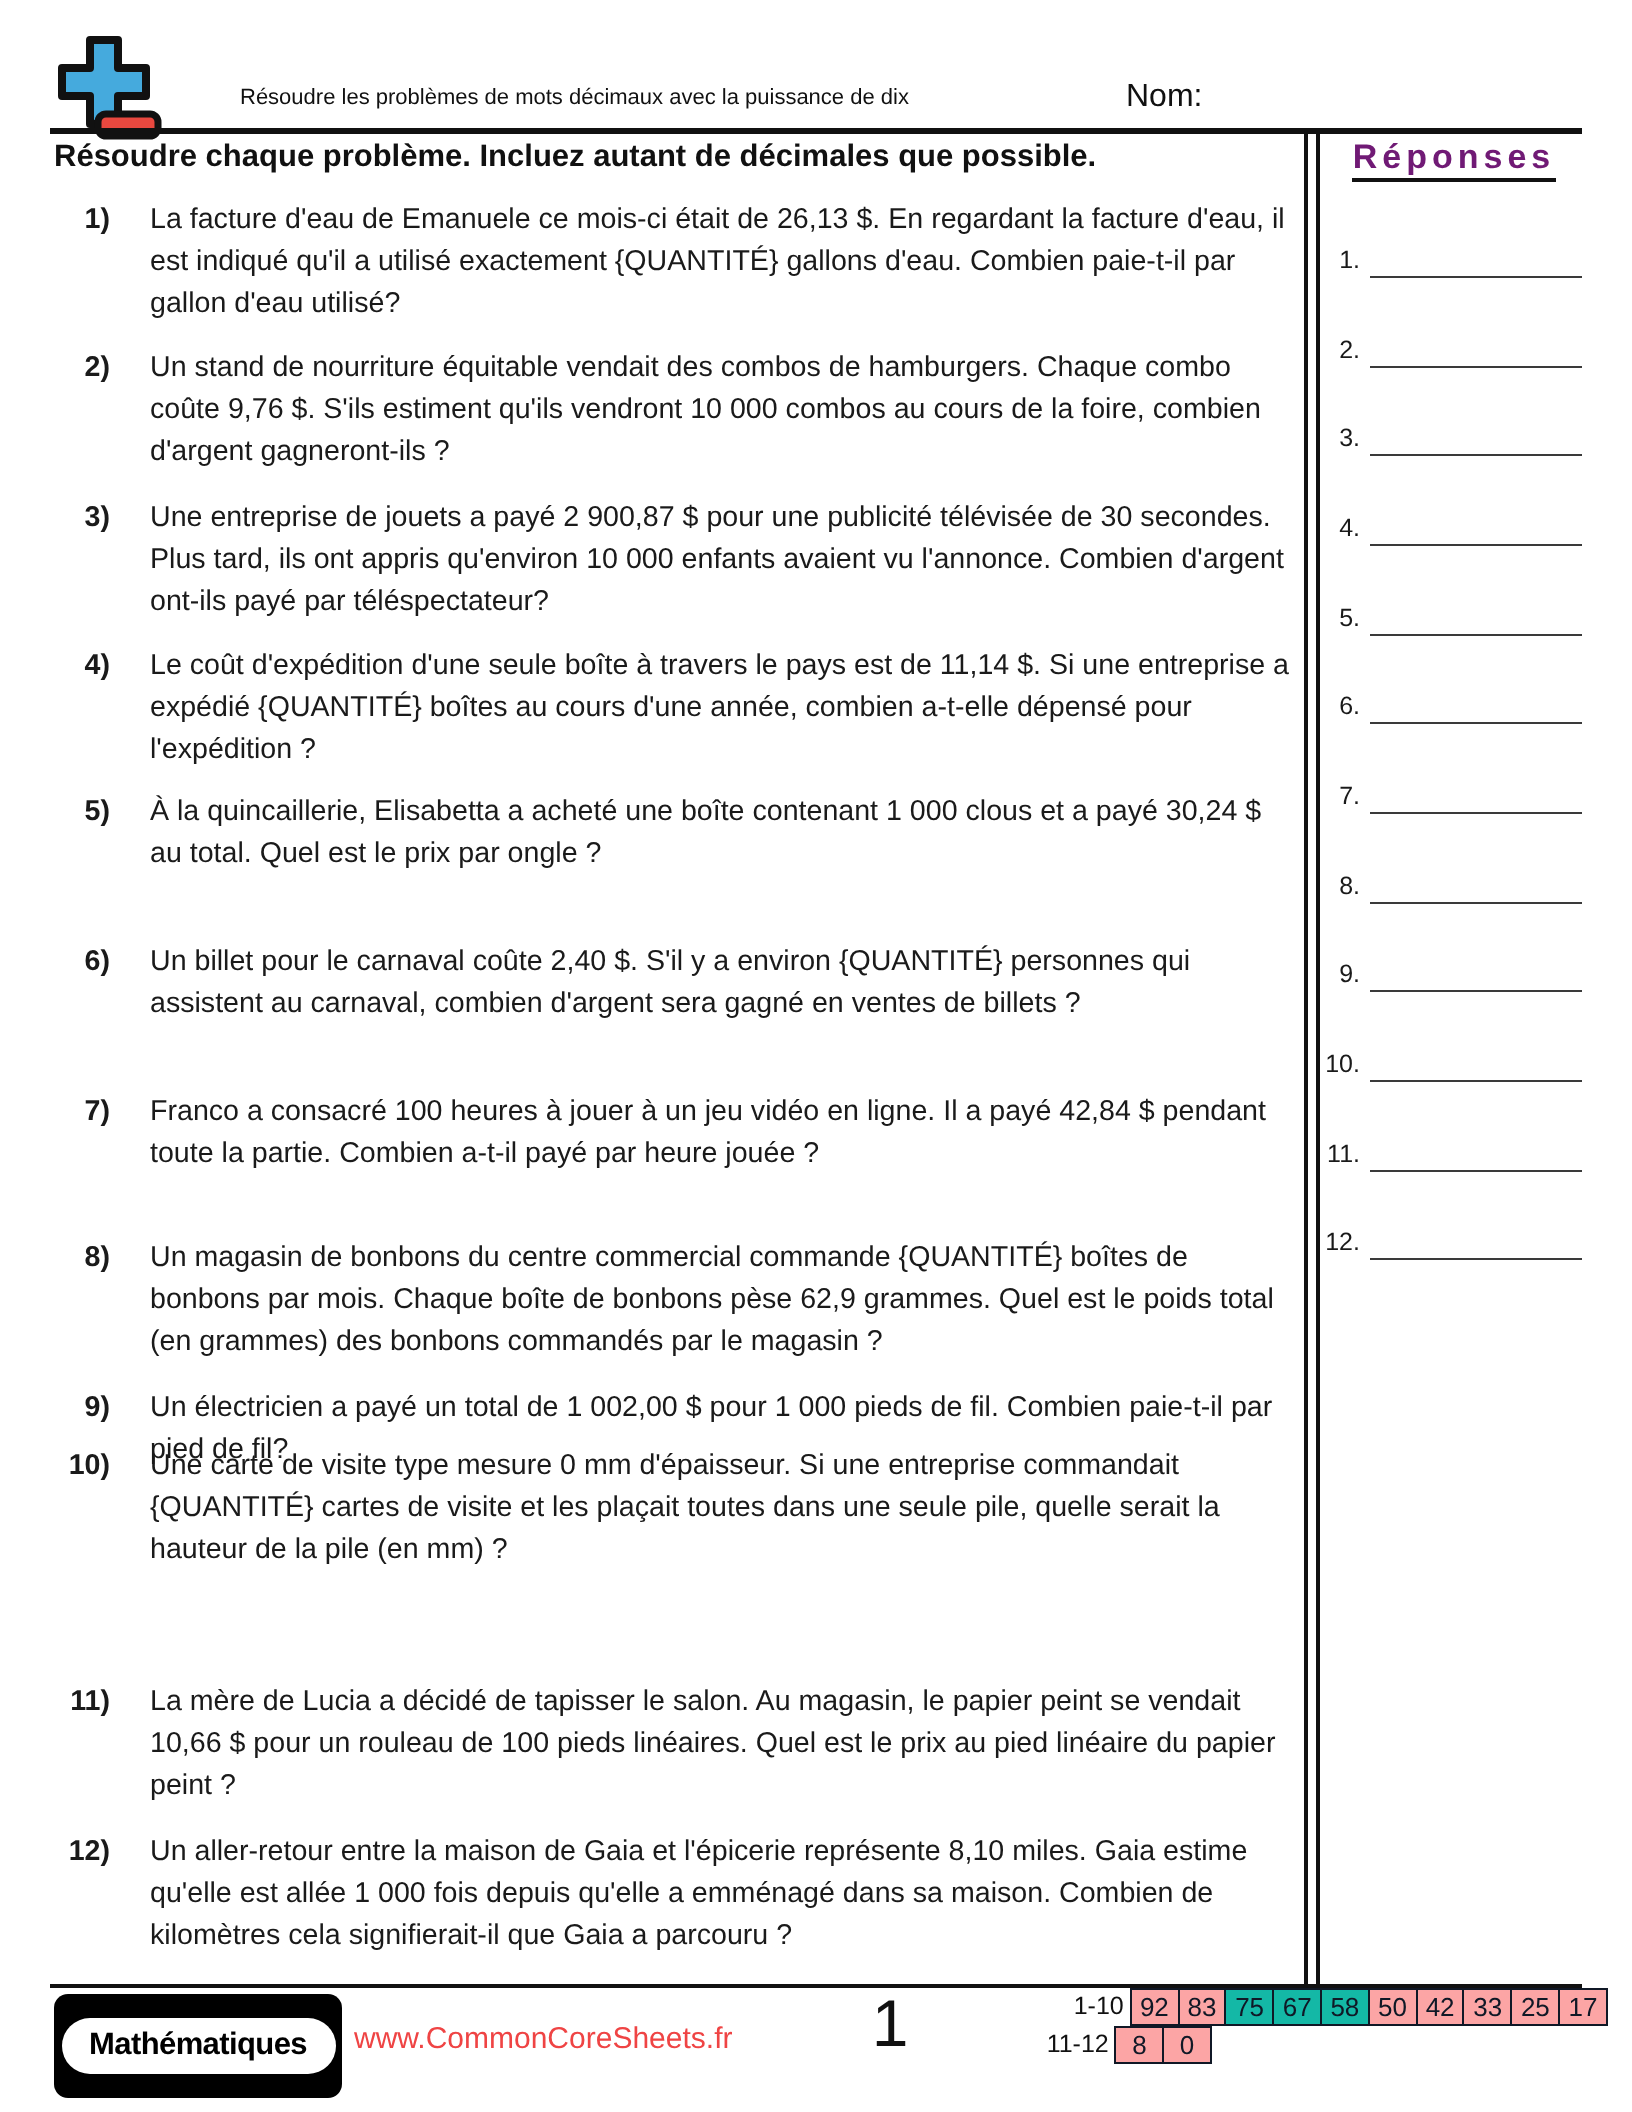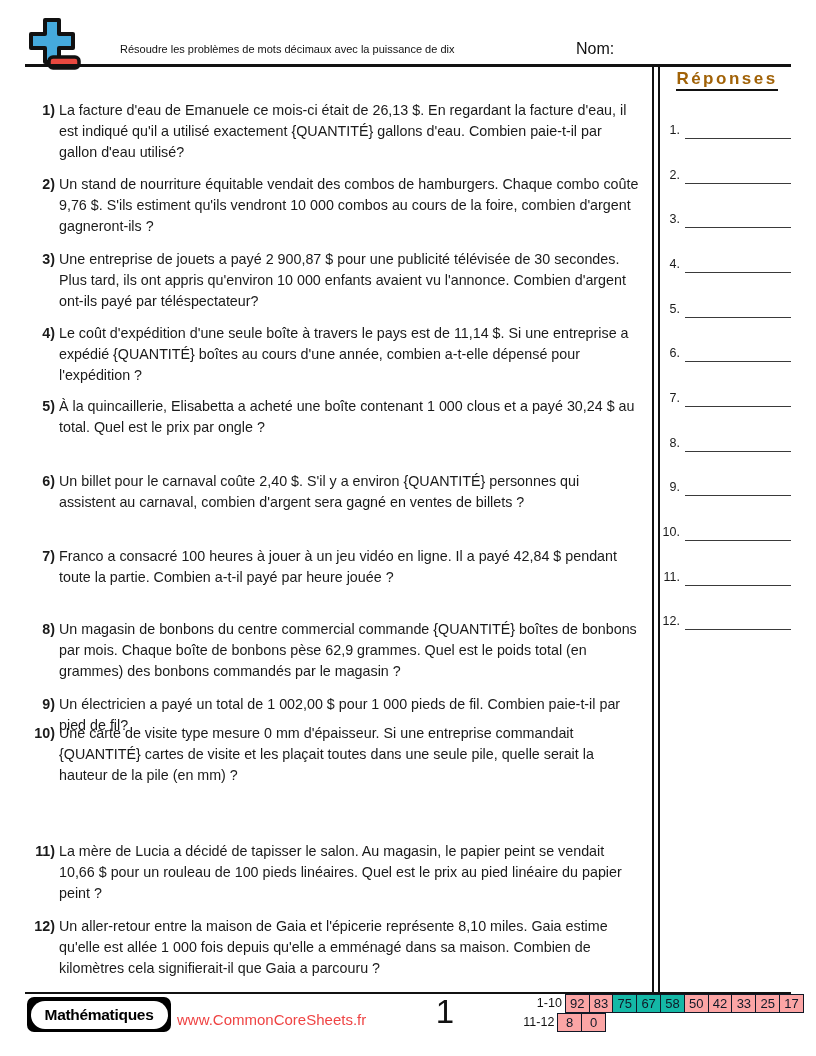--- a/index.html
+++ b/index.html
@@ -2,66 +2,66 @@
 <html><head>
 <meta charset="utf-8">
 <style>
   html,body{margin:0;padding:0;background:#fff;}
   .page{position:relative;width:816px;height:1056px;background:#fff;overflow:hidden;
         font-family:"Liberation Sans",sans-serif;color:#1a1a1a;}
 
   
   .pm-icon{position:absolute;left:23px;top:16px;}
   .ws-title{position:absolute;left:120px;top:43px;font-size:11px;color:#111;white-space:nowrap;}
-  .name-label{position:absolute;left:576px;top:40px;font-size:16px;color:#111;}
+  .name-label{position:absolute;left:563px;top:40px;font-size:16px;color:#111;}
   .top-rule{position:absolute;left:25px;top:64px;width:766px;height:3px;background:#111;}
   .instructions{position:absolute;left:27px;top:70px;font-size:15.5px;font-weight:bold;color:#111;}
 
   
   .problem{position:absolute;left:25px;width:622px;display:flex;align-items:flex-start;}
   .problem-number{flex:none;width:30px;text-align:right;font-weight:bold;font-size:14.3px;line-height:21px;}
-  .problem-text{margin-left:4px;width:580px;font-size:14.3px;line-height:21px;}
+  .problem-text{margin-left:20px;width:580px;font-size:14.3px;line-height:21px;}
   .problems .problem:nth-of-type(1){top:100px}
   .problems .problem:nth-of-type(2){top:174px}
   .problems .problem:nth-of-type(3){top:249px}
   .problems .problem:nth-of-type(4){top:323px}
   .problems .problem:nth-of-type(5){top:396px}
   .problems .problem:nth-of-type(6){top:471px}
   .problems .problem:nth-of-type(7){top:546px}
   .problems .problem:nth-of-type(8){top:619px}
   .problems .problem:nth-of-type(9){top:694px}
   .problems .problem:nth-of-type(10){top:723px}
   .problems .problem:nth-of-type(11){top:841px}
   .problems .problem:nth-of-type(12){top:916px}
 
   
   .column-divider{position:absolute;left:652px;top:64px;width:4px;height:929px;
                   border-left:2px solid #111;border-right:2px solid #111;}
   .answers-header{position:absolute;left:662px;top:69px;width:130px;text-align:center;
-                  font-size:17px;font-weight:bold;letter-spacing:2.5px;color:#a16207;}
+                  font-size:17px;font-weight:bold;letter-spacing:2.5px;color:#701a75;}
   .answers-header span{border-bottom:2px solid #111;padding-bottom:1px;}
   .answer-row{position:absolute;left:656px;width:136px;height:20px;display:flex;align-items:flex-end;}
   .answer-number{flex:none;width:24px;text-align:right;font-size:12.5px;line-height:18px;}
   .answer-blank-line{flex:1;margin-left:5px;margin-right:1px;border-bottom:1.5px solid #3a3a3a;height:17px;}
   .answers .answer-row:nth-of-type(1){top:119px}
   .answers .answer-row:nth-of-type(2){top:164px}
   .answers .answer-row:nth-of-type(3){top:208px}
   .answers .answer-row:nth-of-type(4){top:253px}
   .answers .answer-row:nth-of-type(5){top:298px}
   .answers .answer-row:nth-of-type(6){top:342px}
   .answers .answer-row:nth-of-type(7){top:387px}
   .answers .answer-row:nth-of-type(8){top:432px}
   .answers .answer-row:nth-of-type(9){top:476px}
   .answers .answer-row:nth-of-type(10){top:521px}
   .answers .answer-row:nth-of-type(11){top:566px}
   .answers .answer-row:nth-of-type(12){top:610px}
 
   
   .bottom-rule{position:absolute;left:25px;top:992px;width:766px;height:2px;background:#111;}
-  .brand-box{position:absolute;left:27px;top:997px;width:144px;height:35px;background:#000;
+  .brand-box{position:absolute;left:27px;top:997px;width:144px;height:52px;background:#000;
              border-radius:7px;display:flex;align-items:center;justify-content:center;}
   .brand-pill{width:137px;height:28px;background:#fff;border-radius:16px;
               display:flex;align-items:center;justify-content:center;}
   .brand-name{font-size:15.5px;font-weight:bold;letter-spacing:-0.3px;color:#000;}
   .website-url{position:absolute;left:177px;top:1011px;font-size:15px;color:#ef4444;}
   .page-number{position:absolute;left:400px;top:993px;width:90px;text-align:center;
                font-size:33px;font-weight:400;color:#111;}
   .score-table{position:absolute;left:430px;top:994px;width:380px;font-size:13px;}
   .score-row{position:absolute;right:6px;display:flex;align-items:flex-start;height:19px;}
   .score-row.r1{top:0;}
@@ -78,20 +78,21 @@
 
   <div class="pm-icon">
     <svg width="58" height="56" viewBox="0 0 58 56">
       <path d="M22 4 H36 V18 H50 V32 H36 V46 H22 V32 H8 V18 H22 Z" fill="#45aadd" stroke="#111" stroke-width="4" stroke-linejoin="round"></path>
       <rect x="26" y="41" width="30" height="11" rx="4" fill="#e8483f" stroke="#111" stroke-width="3.5"></rect>
     </svg>
   </div>
   <div class="ws-title">Résoudre les problèmes de mots décimaux avec la puissance de dix</div>
   <div class="name-label">Nom:</div>
   <div class="top-rule"></div>
+  <div class="instructions">Résoudre chaque problème. Incluez autant de décimales que possible.</div>
 
   <div class="problems">
     <div class="problem">
       <span class="problem-number">1)</span>
       <span class="problem-text">La facture d'eau de Emanuele ce mois-ci était de 26,13 $. En regardant la facture d'eau, il est indiqué qu'il a utilisé exactement {QUANTITÉ} gallons d'eau. Combien paie-t-il par gallon d'eau utilisé?</span>
     </div>
     <div class="problem">
       <span class="problem-number">2)</span>
       <span class="problem-text">Un stand de nourriture équitable vendait des combos de hamburgers. Chaque combo coûte 9,76 $. S'ils estiment qu'ils vendront 10 000 combos au cours de la foire, combien d'argent gagneront-ils ?</span>
     </div>

